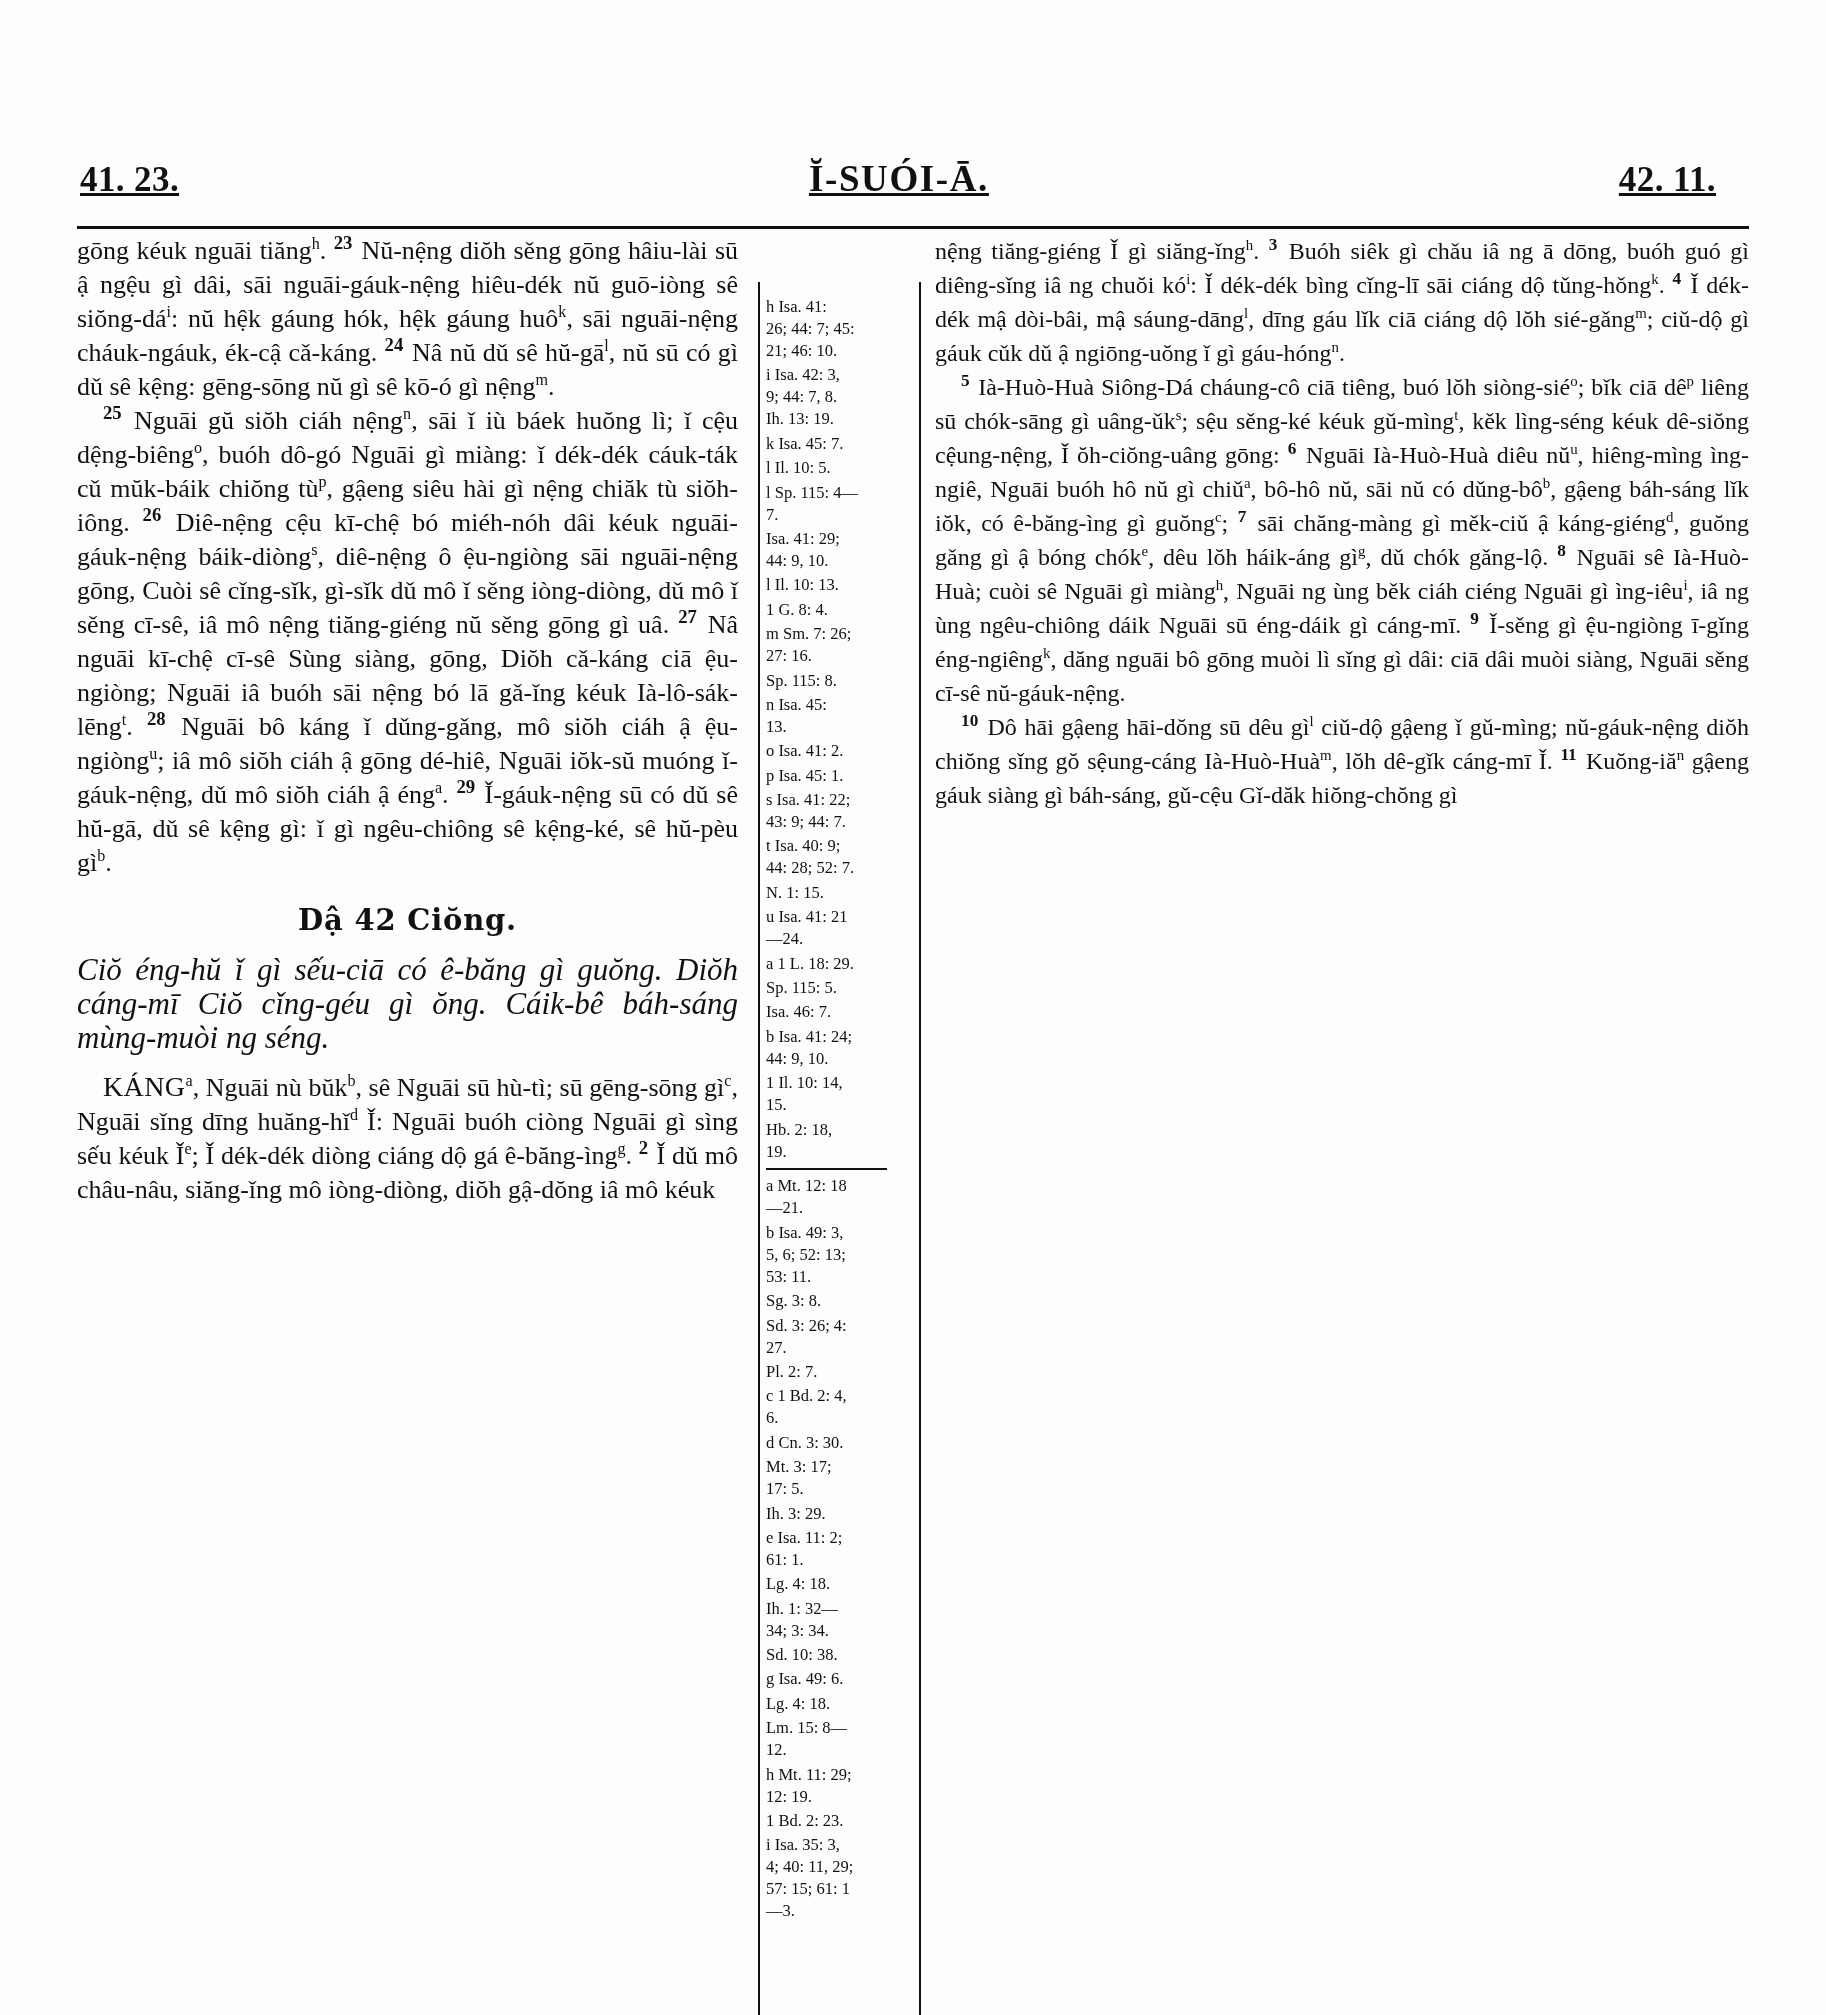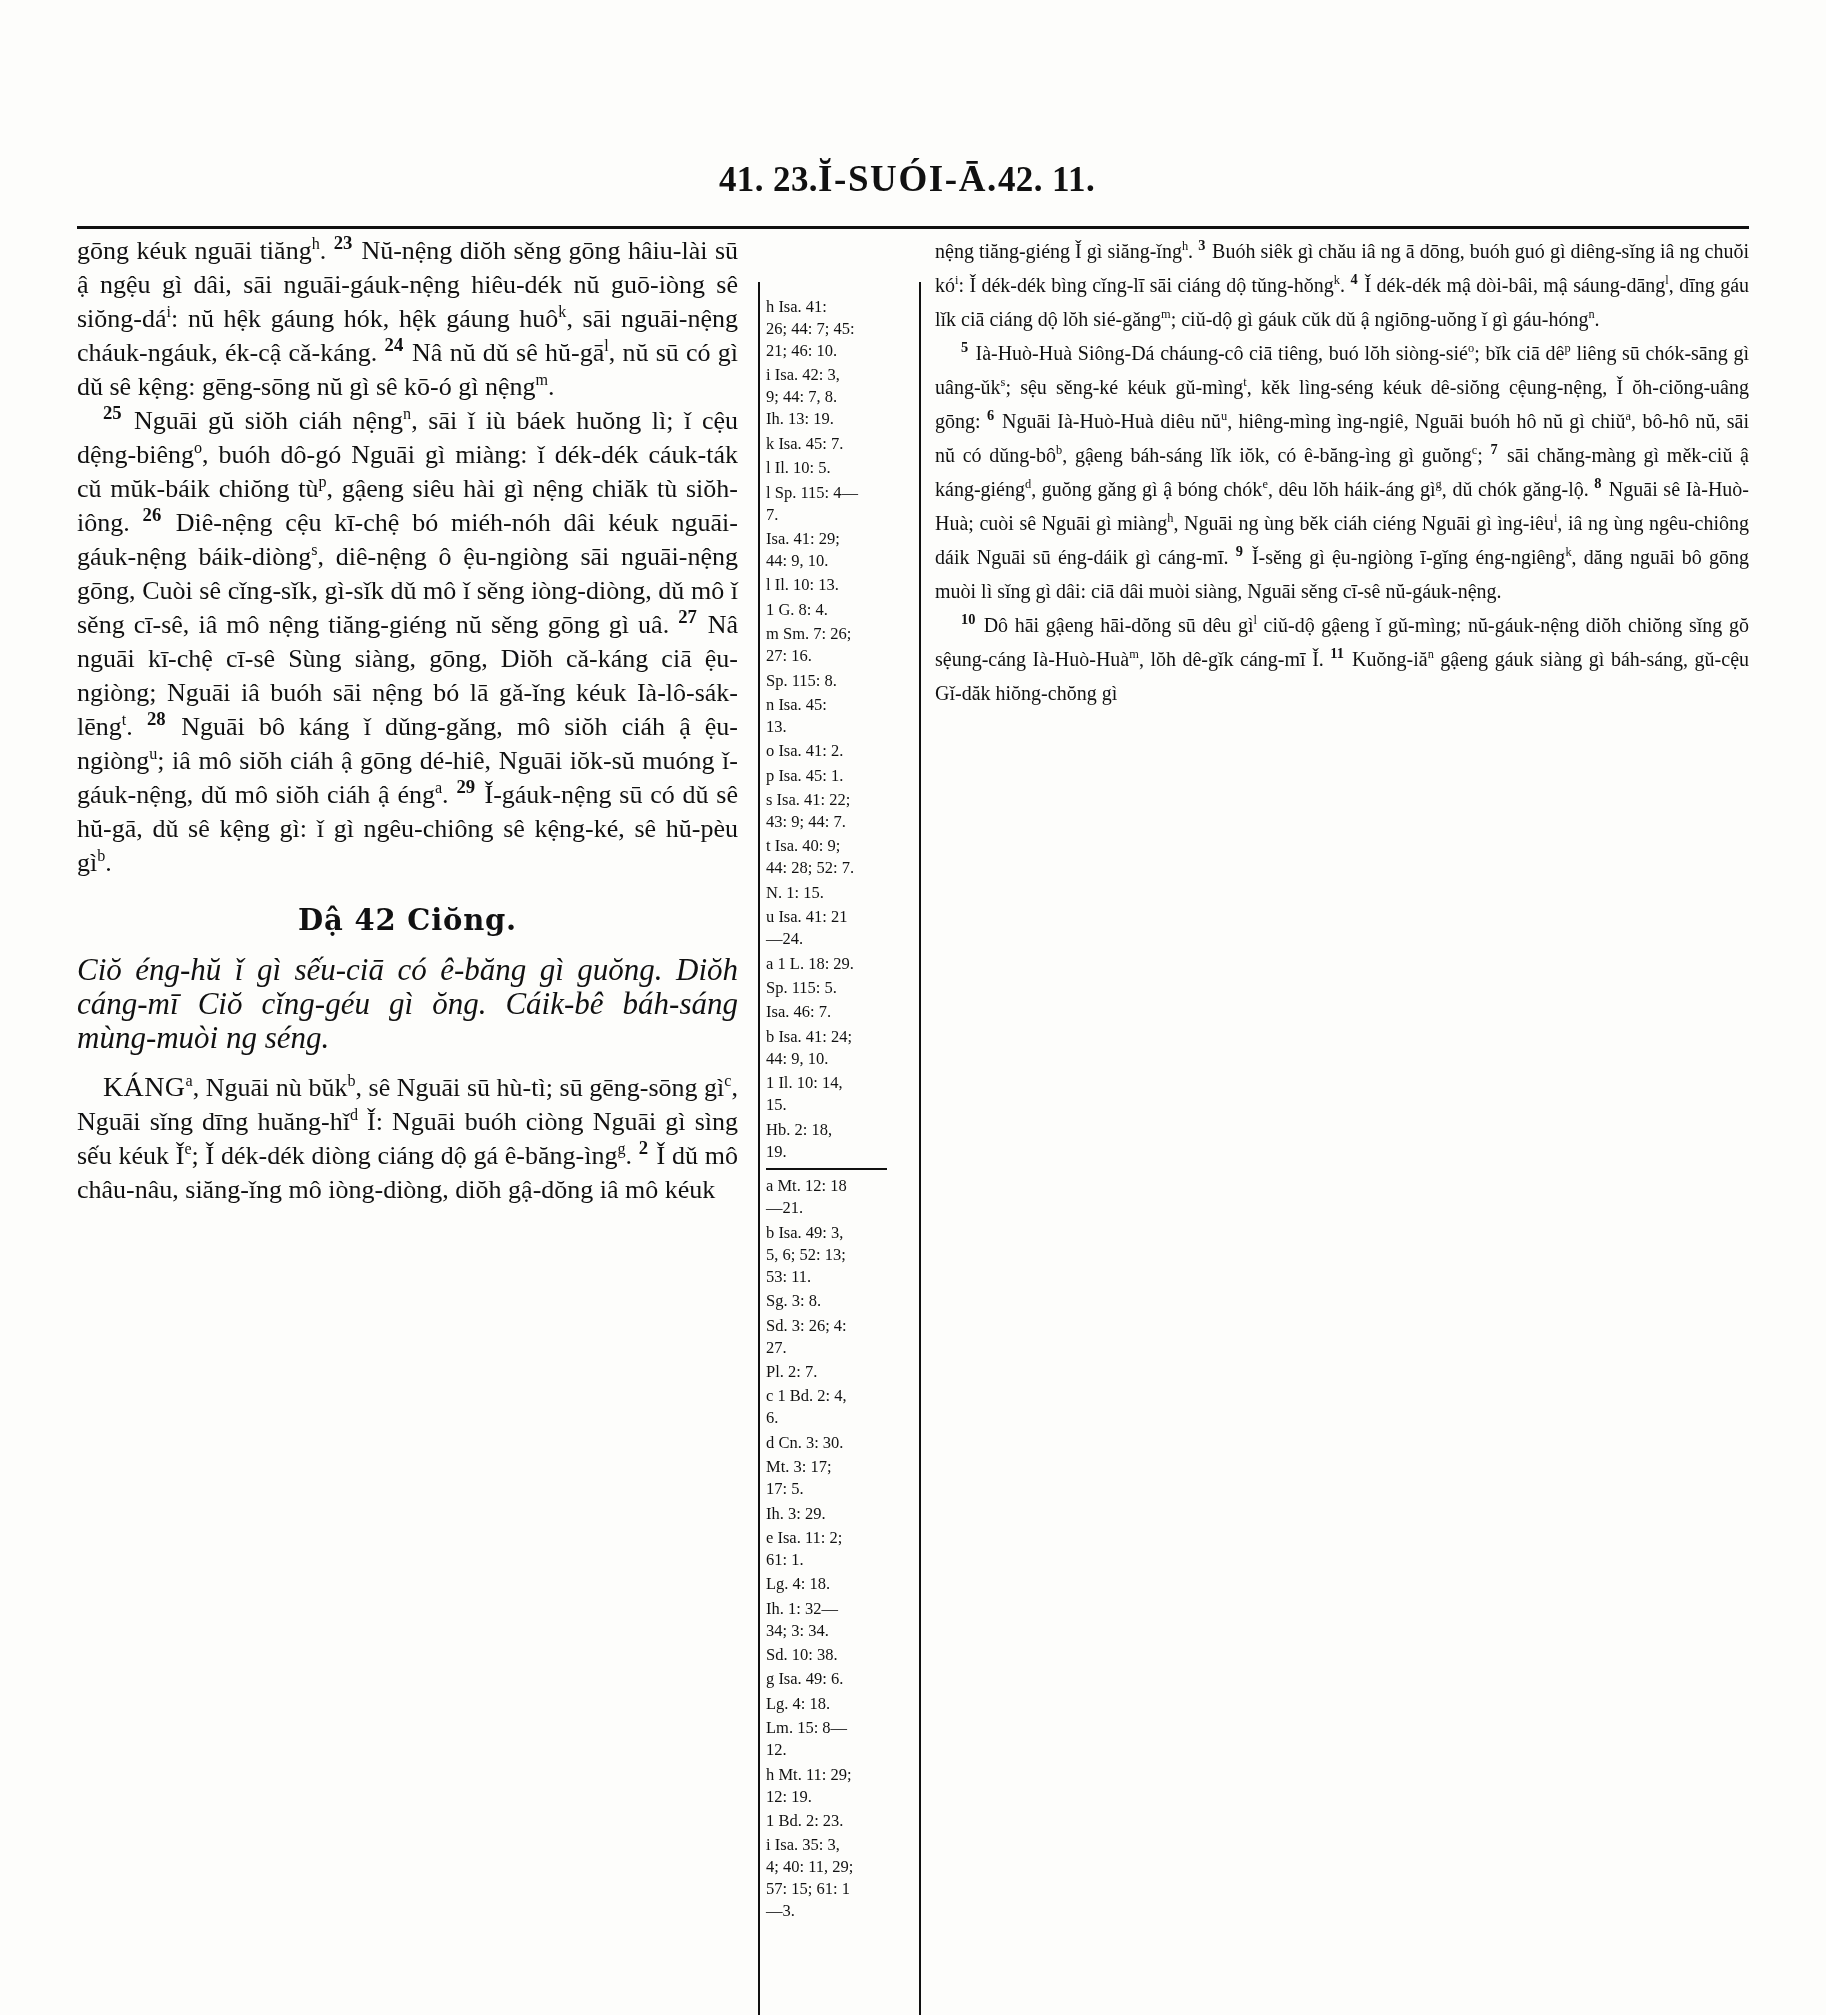--- a/index.html
+++ b/index.html
@@ -17,30 +17,31 @@
   .page {
     position: absolute;
     left: 0; top: 0;
     width: 1827px;
     height: 2875px;
     background: #fdfdfb;
   }
   
   .header {
     position: absolute;
-    left: 81px;
+    left: 72px;
     top: 157px;
     width: 1660px;
     height: 44px;
     display: flex;
     align-items: baseline;
-    justify-content: center;
+    justify-content: space-between;
     font-size: 35px;
     font-weight: bold;
     letter-spacing: 0.4px;
+    text-decoration: underline;
   }
   .header .hdr-left { padding-left: 8px; }
   .header .hdr-center {
     font-size: 37px;
     letter-spacing: 1.6px;
   }
   .header .hdr-right { padding-right: 16px; }
   .rule {
     position: absolute;
     left: 77px;
@@ -59,21 +60,21 @@
   }
   .col-left {
     left: 77px;
     width: 661px;
     font-size: 26px;
     line-height: 34px;
   }
   .col-right {
     left: 935px;
     width: 814px;
-    font-size: 20px;
+    font-size: 24px;
     line-height: 34px;
   }
   .col p {
     margin: 0;
     text-indent: 26px;
   }
   .col p.noind { text-indent: 0; }
   sup {
     font-size: 0.62em;
     vertical-align: super;

